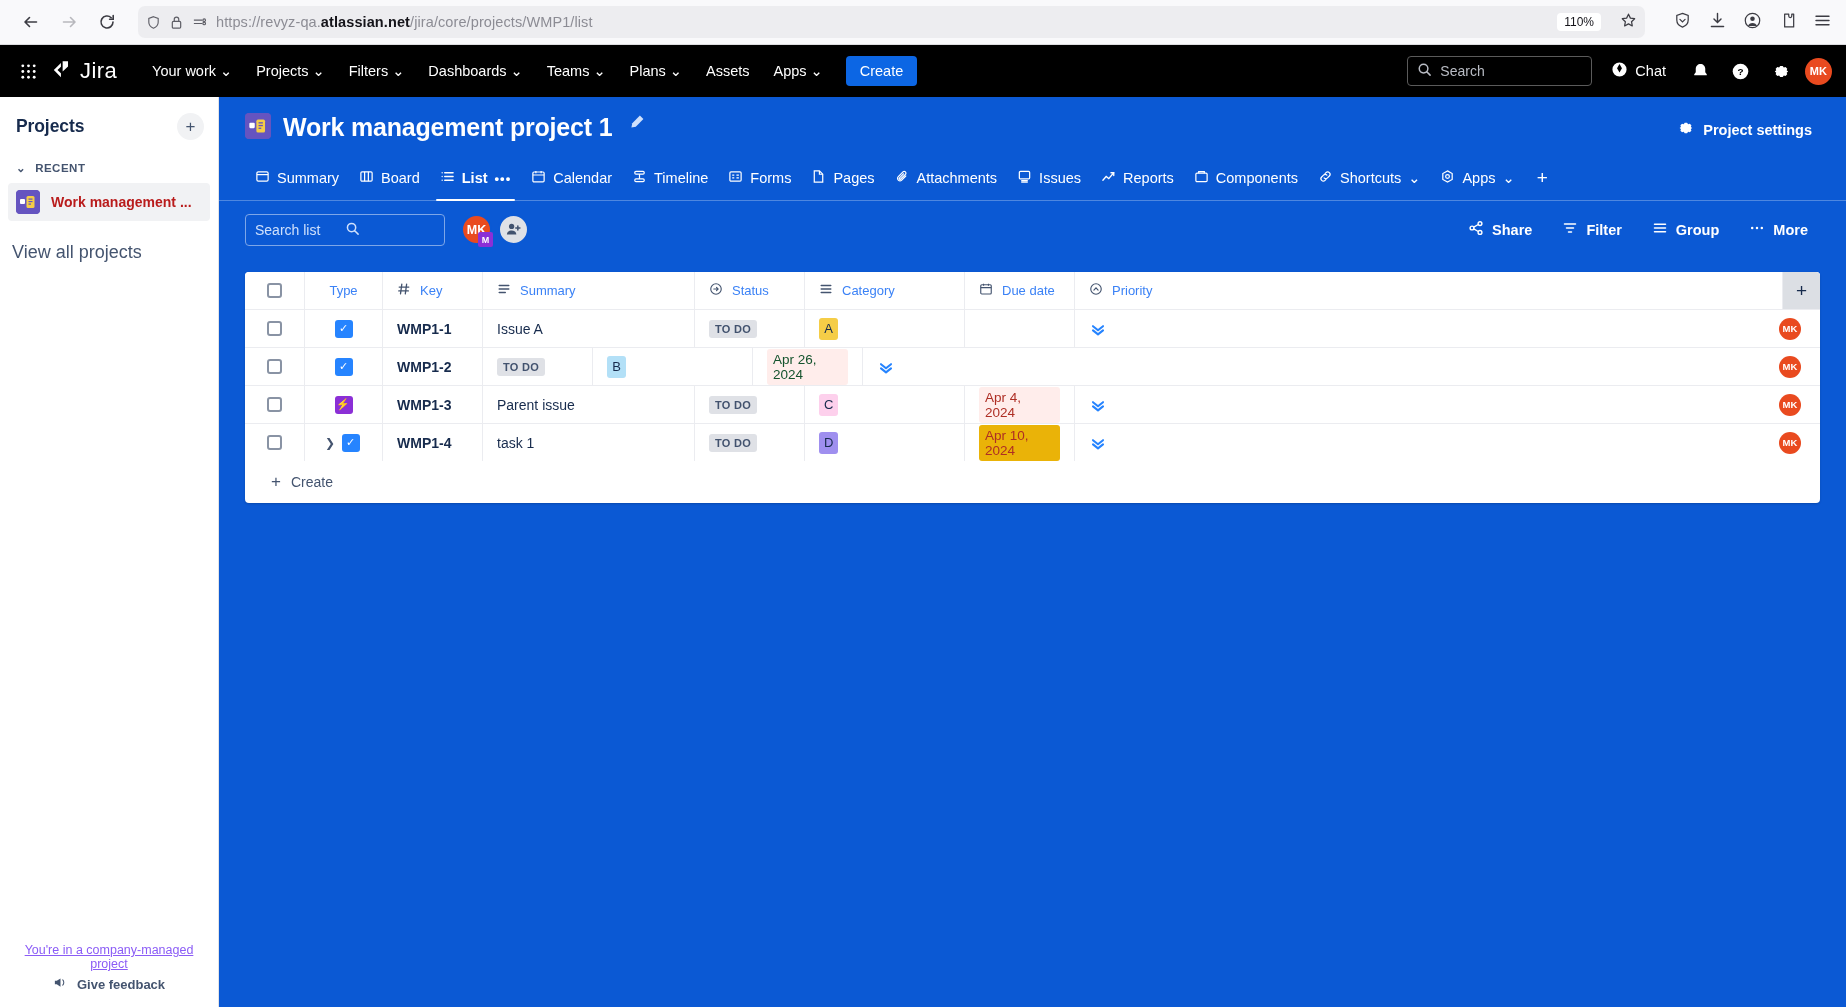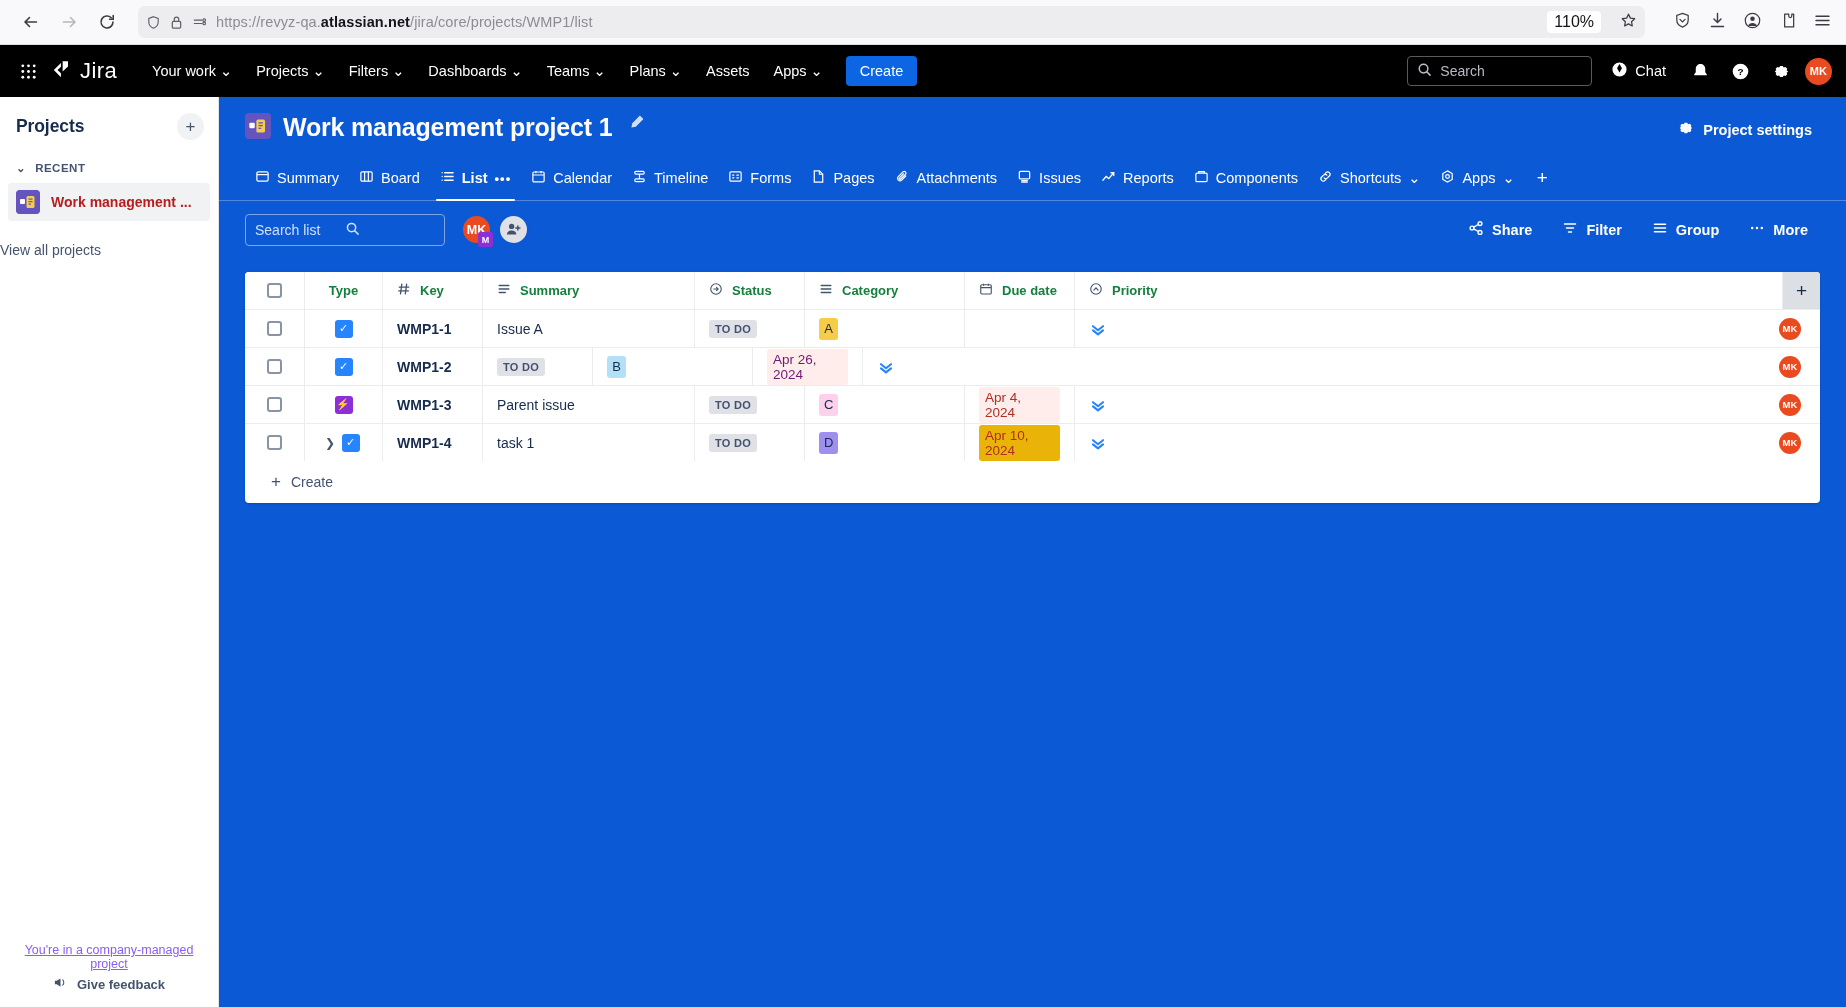--- a/index.html
+++ b/index.html
@@ -22,21 +22,21 @@
   .nav-btn.disabled { color: #b8b8bd; }
   .urlbar {
     flex: 1; height: 32px; background: #ededf0; border-radius: 7px;
     display: flex; align-items: center; padding: 0 8px; margin: 0 10px;
     gap: 9px; color: #5e5e66;
   }
   .url-text { font-size: 14.5px; color: #6b6b73; letter-spacing: .1px; }
   .url-text b { color: #15141a; font-weight: 700; }
   .url-text .dim { color: #8c8c94; }
   .zoom-pill {
-    font-size: 16px; color: #15141a; background: #fff; border-radius: 4px;
+    font-size: 12px; color: #15141a; background: #fff; border-radius: 4px;
     padding: 2px 7px; margin-left: auto;
   }
   .star-ico { margin-left: 10px; color: #3c3c43; }
   .chrome-right { display: flex; align-items: center; gap: 16px; padding-left: 14px; color: #3c3c43; }
 
   
   .jira-nav {
     height: 52px; background: #000000; display: flex; align-items: center;
     padding: 0 14px; gap: 2px; color: #fff;
   }
@@ -86,21 +86,21 @@
   }
   .sb-item {
     display: flex; align-items: center; gap: 11px; margin: 0 8px; padding: 7px 8px;
     border-radius: 4px; background: #f1f2f4;
   }
   .sb-item-label { font-size: 14px; color: #b91c1c; font-weight: 600; white-space: nowrap; overflow: hidden; }
   .proj-ico {
     width: 24px; height: 24px; border-radius: 4px; background: #6554C0;
     display: flex; align-items: center; justify-content: center; flex: none; overflow: hidden;
   }
-  .sb-link { font-size: 14px; color: #44546F; padding: 9px 0; margin-top: 12px; }
+  .sb-link { font-size: 18px; color: #44546F; padding: 9px 12px; margin-top: 12px; }
   .sb-foot { margin-top: auto; padding: 0 12px 16px; text-align: center; }
   .sb-foot-text { font-size: 12.5px; color: #8b5cf6; margin-bottom: 4px; text-decoration: underline; }
   .sb-feedback { display: flex; align-items: center; justify-content: center; gap: 9px; font-size: 13px; font-weight: 600; color: #44546F; padding-bottom: 6px; }
 
   
   .main { flex: 1; background: #0B59D4; position: relative; overflow: hidden; }
   .proj-header { display: flex; align-items: flex-start; padding: 16px 24px 0 26px; }
   .proj-ico-lg { width: 26px; height: 26px; border-radius: 4px; background: #6554C0; display: flex; align-items: center; justify-content: center; flex: none; }
   .proj-name { font-size: 25px; font-weight: 700; color: #fff; margin-left: 12px; letter-spacing: -.2px; }
   .proj-edit { margin-left: 16px; color: #cfe0fc; display: flex; }
@@ -155,21 +155,21 @@
     font-weight: 600; padding: 7px 12px; border-radius: 4px;
   }
 
   
   .table-card {
     margin: 0 26px; background: #fff; border-radius: 4px; overflow: hidden;
     box-shadow: 0 1px 2px rgba(9,30,66,.25);
   }
   .trow { display: flex; align-items: stretch; border-bottom: 1px solid #EBECF0; }
   .thead { background: #fff; }
-  .thead .tcell { font-size: 13px; font-weight: 700; color: #15803d; }
+  .thead .tcell { font-size: 13px; font-weight: 400; color: #3b82f6; }
   .tcell {
     display: flex; align-items: center; gap: 9px; padding: 0 14px;
     height: 37px; border-right: 1px solid #EBECF0; flex: none;
     font-size: 14px; color: #172B4D;
   }
   .trow.tbody .tcell { height: 37px; }
   .c-check { width: 60px; justify-content: center; padding: 0; }
   .c-type { width: 78px; justify-content: center; padding: 0; position: relative; }
   .c-key { width: 100px; }
   .c-sum { width: 212px; }
@@ -685,21 +685,21 @@
         <div class="tcell c-key">
             <span class="key-text">WMP1-2</span>
           </div>
         <div class="tcell c-status">
             <span class="status-badge">TO DO</span>
           </div>
         <div class="tcell c-cat">
             <span class="cat-chip" style="background: rgb(179, 224, 247); color: rgb(23, 43, 77);">B</span>
           </div>
         <div class="tcell c-due">
-            <span class="due-chip" style="background: rgb(255, 237, 235); color: #701a75;">Apr 26, 2024</span>
+            <span class="due-chip" style="background: rgb(255, 237, 235); color: #14532d;">Apr 26, 2024</span>
           </div>
         <div class="tcell c-prio">
           <span class="prio-ico">
               <svg width="18" height="18" viewBox="0 0 18 18" fill="none" stroke="#2684FF" stroke-width="2.1" stroke-linecap="round" stroke-linejoin="round">
                 <path d="M4 6.2l5 4 5-4M4 10.4l5 4 5-4"></path>
               </svg>
             </span>
         </div>
         <div class="tcell c-assignee">
             <span class="row-avatar">MK</span>

